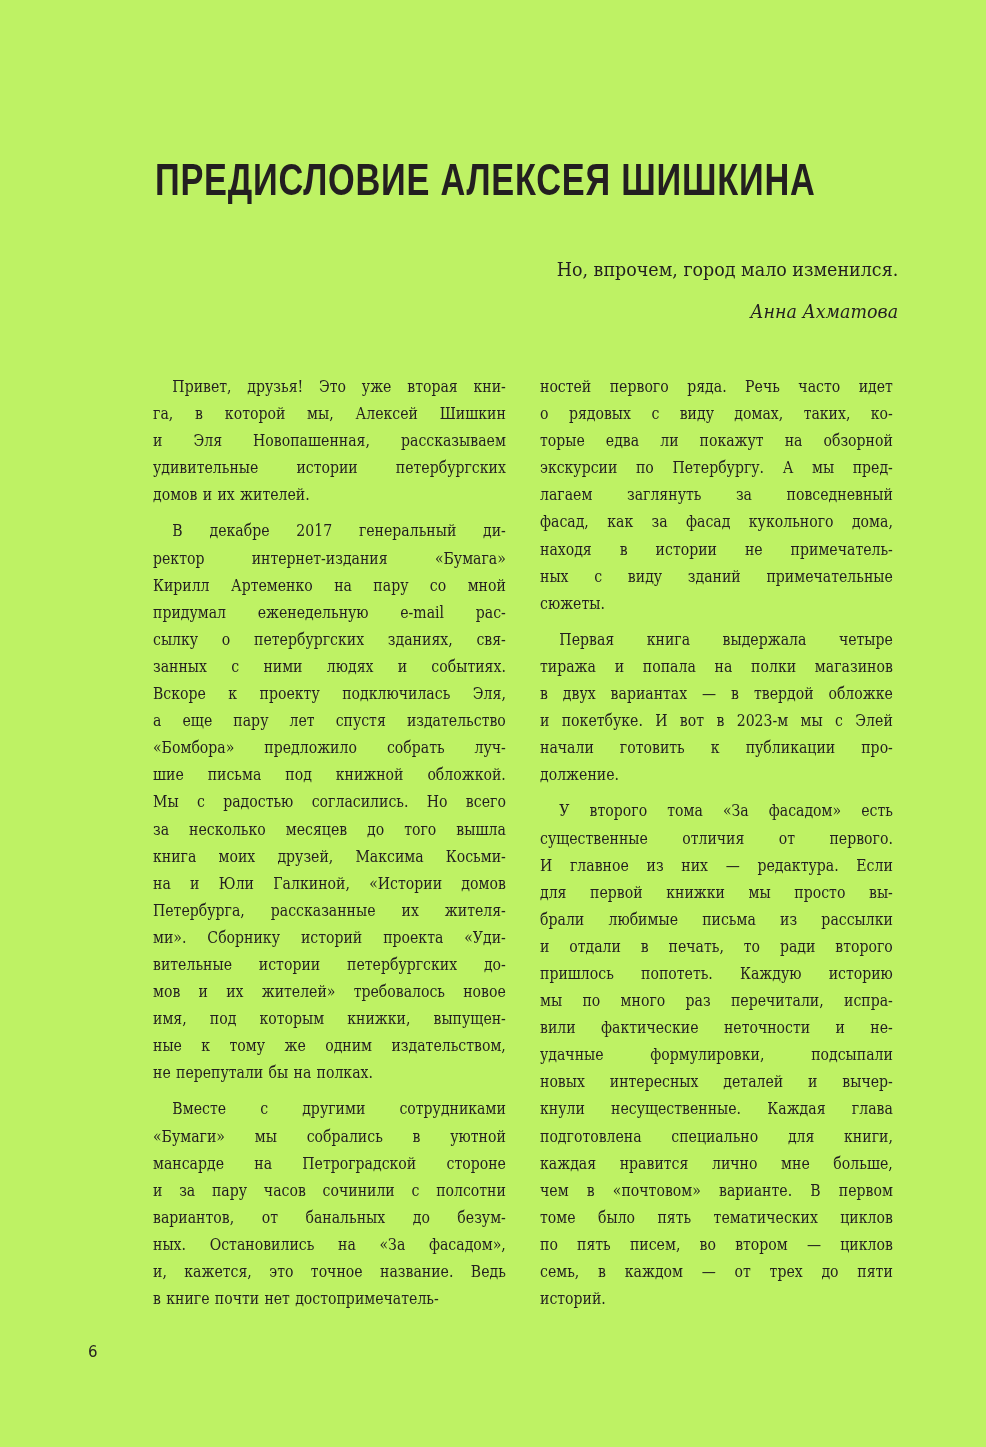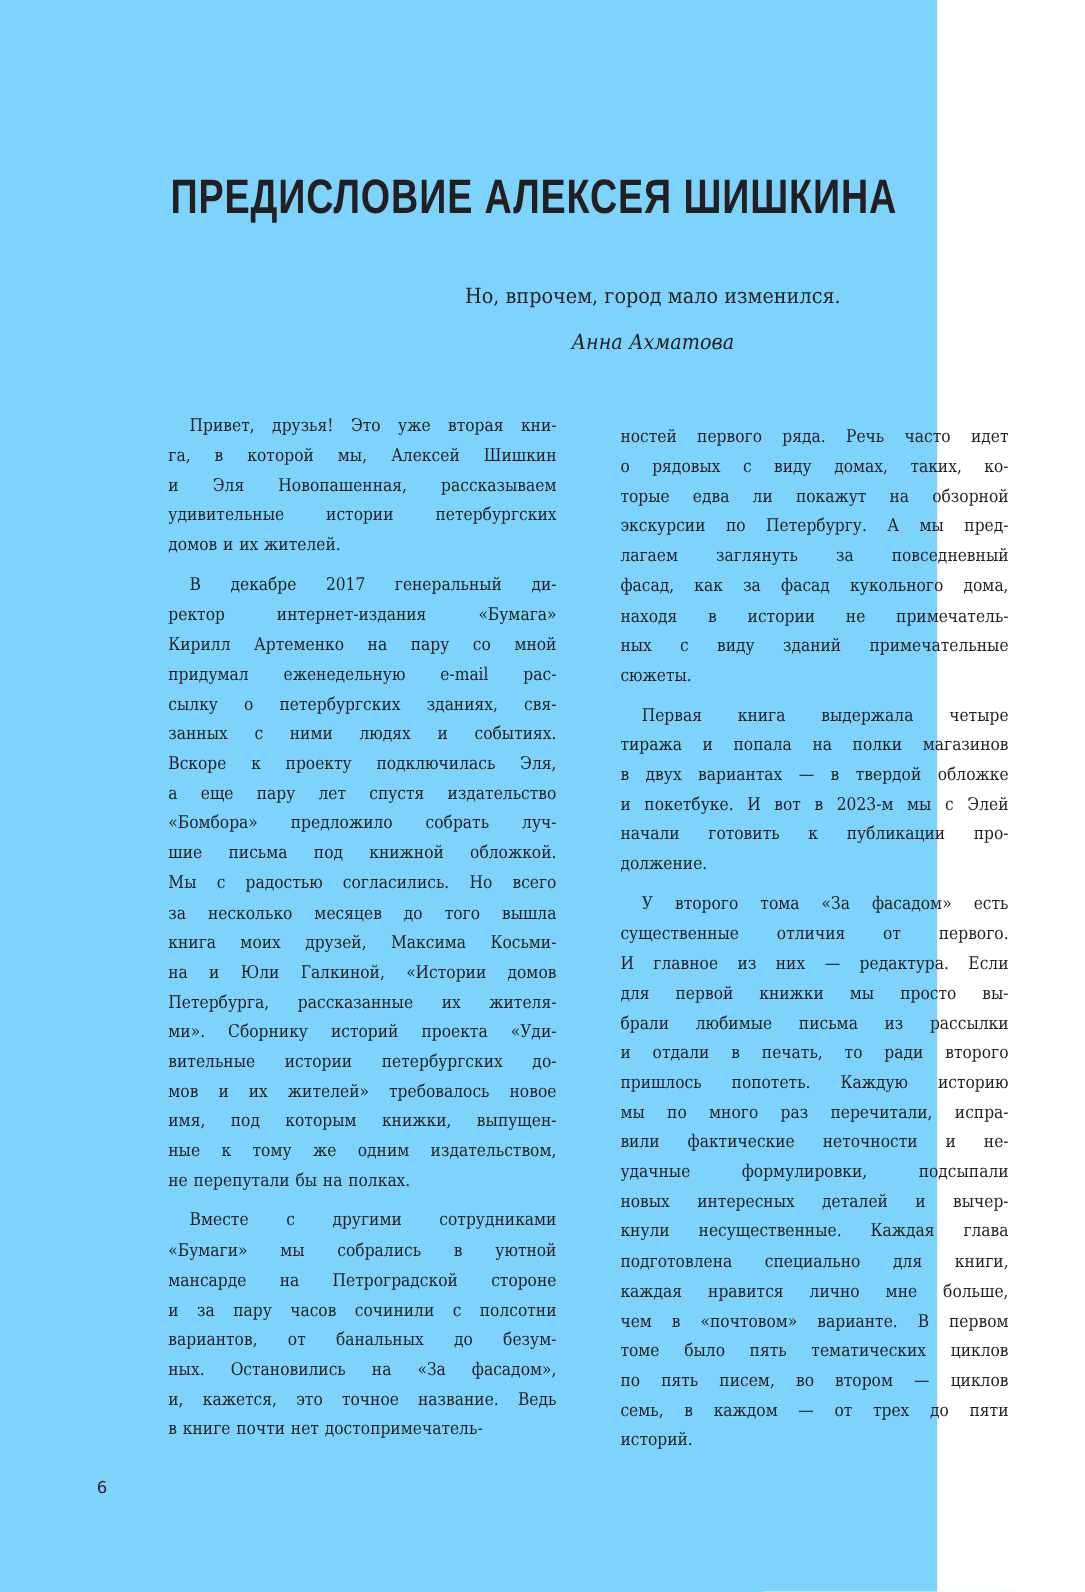--- a/index.html
+++ b/index.html
@@ -1,32 +1,32 @@
 <!DOCTYPE html>
 <html><head>
 <meta charset="utf-8">
 <style>
   html, body { margin: 0; padding: 0; background: #ffffff; }
   body { width: 986px; height: 1447px; position: relative; overflow: hidden; color: #231f20; }
-  .page { position: absolute; left: 0; top: 0; width: 852px; height: 1447px; background: #7dd3fc; }
+  .page { position: absolute; left: 0; top: 0; width: 986px; height: 1447px; background: #bef264; }
   .title {
     position: absolute; left: 155px; top: 152px;
     font-family: "Liberation Sans", sans-serif; font-weight: bold;
     font-size: 44px; letter-spacing: 1px; line-height: 56px;
     transform: scaleX(0.78); transform-origin: left top; white-space: nowrap;
     color: #231f20;
   }
-  .epigraph { position: absolute; right: 88px; top: 256px; text-align: center;
+  .epigraph { position: absolute; right: 88px; top: 256px; text-align: right;
     font-family: "DejaVu Serif", serif; font-size: 19px; line-height: 26px; }
   .epigraph .quote { display: block; transform: scaleX(0.92); transform-origin: right; }
   .epigraph .author { display: block; margin-top: 16px; font-style: italic; transform: scaleX(0.92); transform-origin: right; }
   .col { position: absolute; top: 373px; width: 353px;
     font-family: "DejaVu Serif", serif; font-size: 16px; color: #231f20; }
   .col.left { left: 153px; }
-  .col.right { left: 564px; margin-top: 10px; }
+  .col.right { left: 540px; }
   .line { height: 27.1px; line-height: 27.1px; white-space: nowrap; display: flex; justify-content: space-between; transform: scaleX(0.88); transform-origin: left; width: 401px; }
   .line.last { justify-content: flex-start; }
   .line.last span + span { margin-left: 6px; }
   .line.indent { padding-left: 22px; width: 379px; }
   .gap { height: 9px; }
   .folio { position: absolute; left: 88px; top: 1343px; font-family: "DejaVu Sans", sans-serif; font-size: 15px; color: #231f20; }
 </style>
 </head>
 <body>
 

